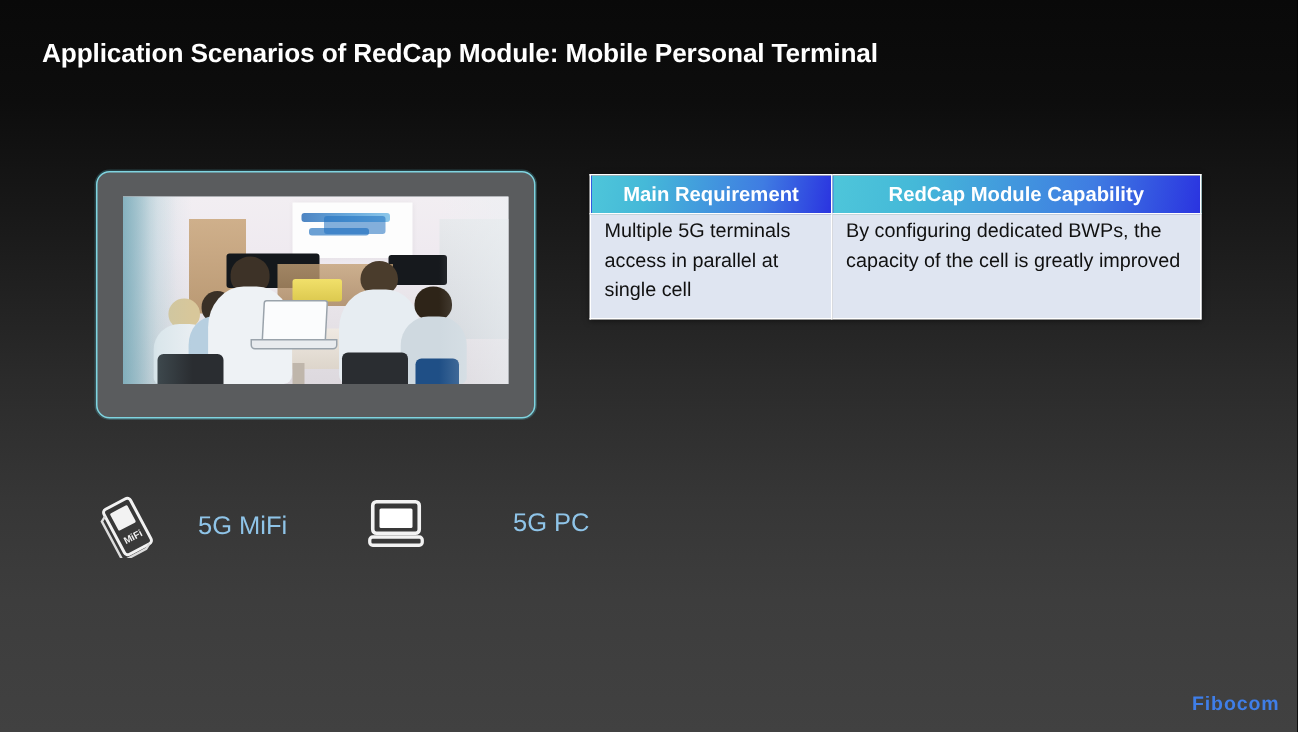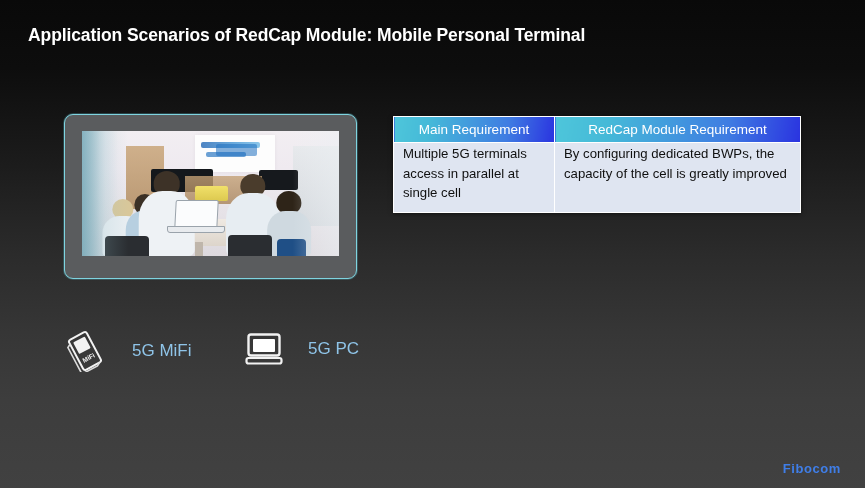--- a/index.html
+++ b/index.html
@@ -229,21 +229,21 @@
     width: 407px;
     border-collapse: collapse;
     table-layout: fixed;
     box-shadow: 0 1px 4px rgba(0,0,0,0.5);
   }
   .req-table th {
     height: 26px;
     padding: 3px 8px;
     color: #ffffff;
     font-size: 13.5px;
-    font-weight: normal;
+    font-weight: bold;
     text-align: center;
     background: linear-gradient(100deg, #4ec6da 0%, #45b9d8 22%, #3f7ce2 70%, #2a33e0 100%);
     border: 1px solid #ffffff;
     box-sizing: border-box;
   }
   .req-table td {
     padding: 1px 9px 9px 9px;
     font-size: 13.2px;
     line-height: 1.48;
     color: #101010;
@@ -251,21 +251,21 @@
     border: 1px solid #ffffff;
     vertical-align: top;
     box-sizing: border-box;
   }
   .col-a { width: 161px; }
   .col-b { width: 246px; }
 
   
   .logo {
     position: absolute;
-    right: 24px;
+    right: 12px;
     bottom: 12px;
     font-size: 13px;
     font-weight: bold;
     letter-spacing: 0.6px;
     color: #3f7ee8;
     text-align: center;
   }
 </style>
 </head>
 <body>
@@ -330,42 +330,42 @@
             <rect x="13" y="4" width="20" height="34" rx="2.5" fill="none" stroke="#f2f2f2" stroke-width="2"></rect>
             <rect x="16.5" y="8" width="13" height="13" rx="1" fill="#f2f2f2"></rect>
             <text x="23" y="31" font-family="'Liberation Sans',sans-serif" font-size="6.5" font-weight="bold" fill="#f2f2f2" text-anchor="middle">MiFi</text>
             <path d="M13 8 L9.5 10 L9.5 40 L27 40 L30.5 38" fill="none" stroke="#dcdcdc" stroke-width="1.6"></path>
           </g>
         </svg>
       </span>
       <span class="icon-label">5G MiFi</span>
     </div>
 
-    <div class="icon-item" style="left:182px; top:1px;">
+    <div class="icon-item" style="left:182px; top:1px;gap:34px;">
       <span class="pc-icon">
         <svg viewBox="0 0 40 36" width="40" height="36">
           <rect x="4.5" y="3.5" width="31" height="21" rx="2.5" fill="none" stroke="#f2f2f2" stroke-width="2.4"></rect>
           <rect x="9" y="8" width="22" height="13" rx="1" fill="#ffffff"></rect>
           <rect x="2.5" y="27" width="35" height="5.5" rx="2" fill="none" stroke="#f2f2f2" stroke-width="2.2"></rect>
         </svg>
       </span>
       <span class="icon-label">5G PC</span>
     </div>
 
   </div>
 
   <table class="req-table">
     <colgroup>
         <col class="col-a">
         <col class="col-b">
       </colgroup>
     <thead>
       <tr>
         <th>Main Requirement</th>
-        <th>RedCap Module Requirement</th>
+        <th>RedCap Module Capability</th>
       </tr>
     </thead>
     <tbody>
       <tr>
         <td>Multiple 5G terminals access in parallel at single cell</td>
         <td>By configuring dedicated BWPs, the capacity of the cell is greatly improved</td>
       </tr>
     </tbody>
   </table>
 

